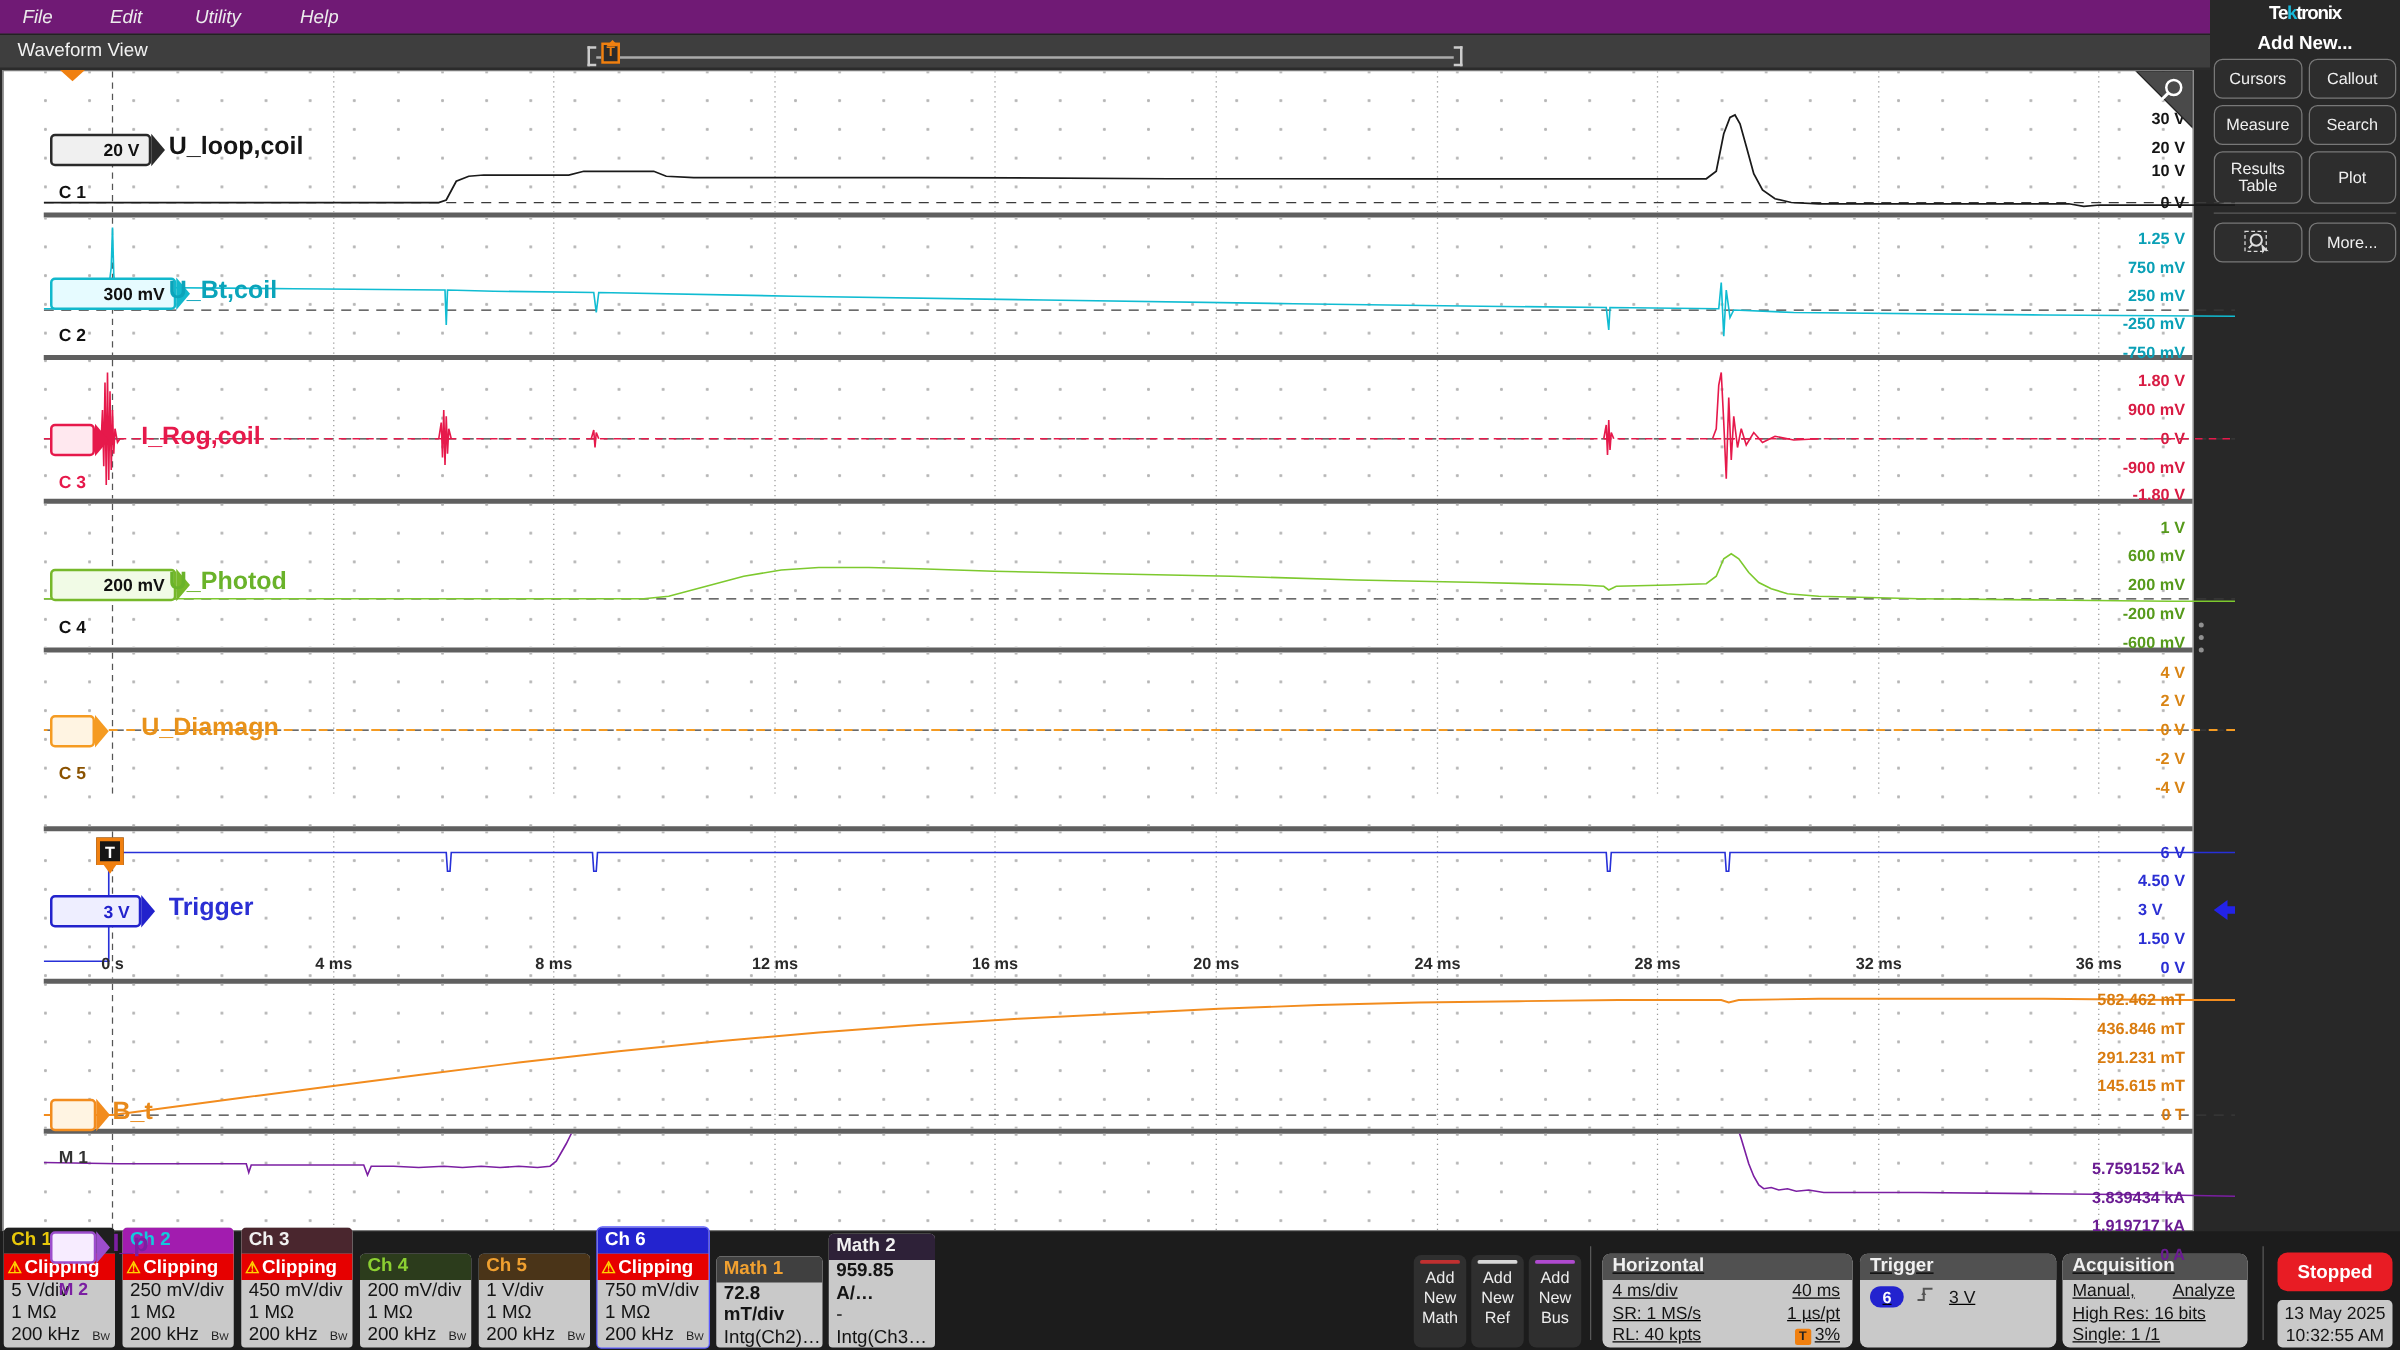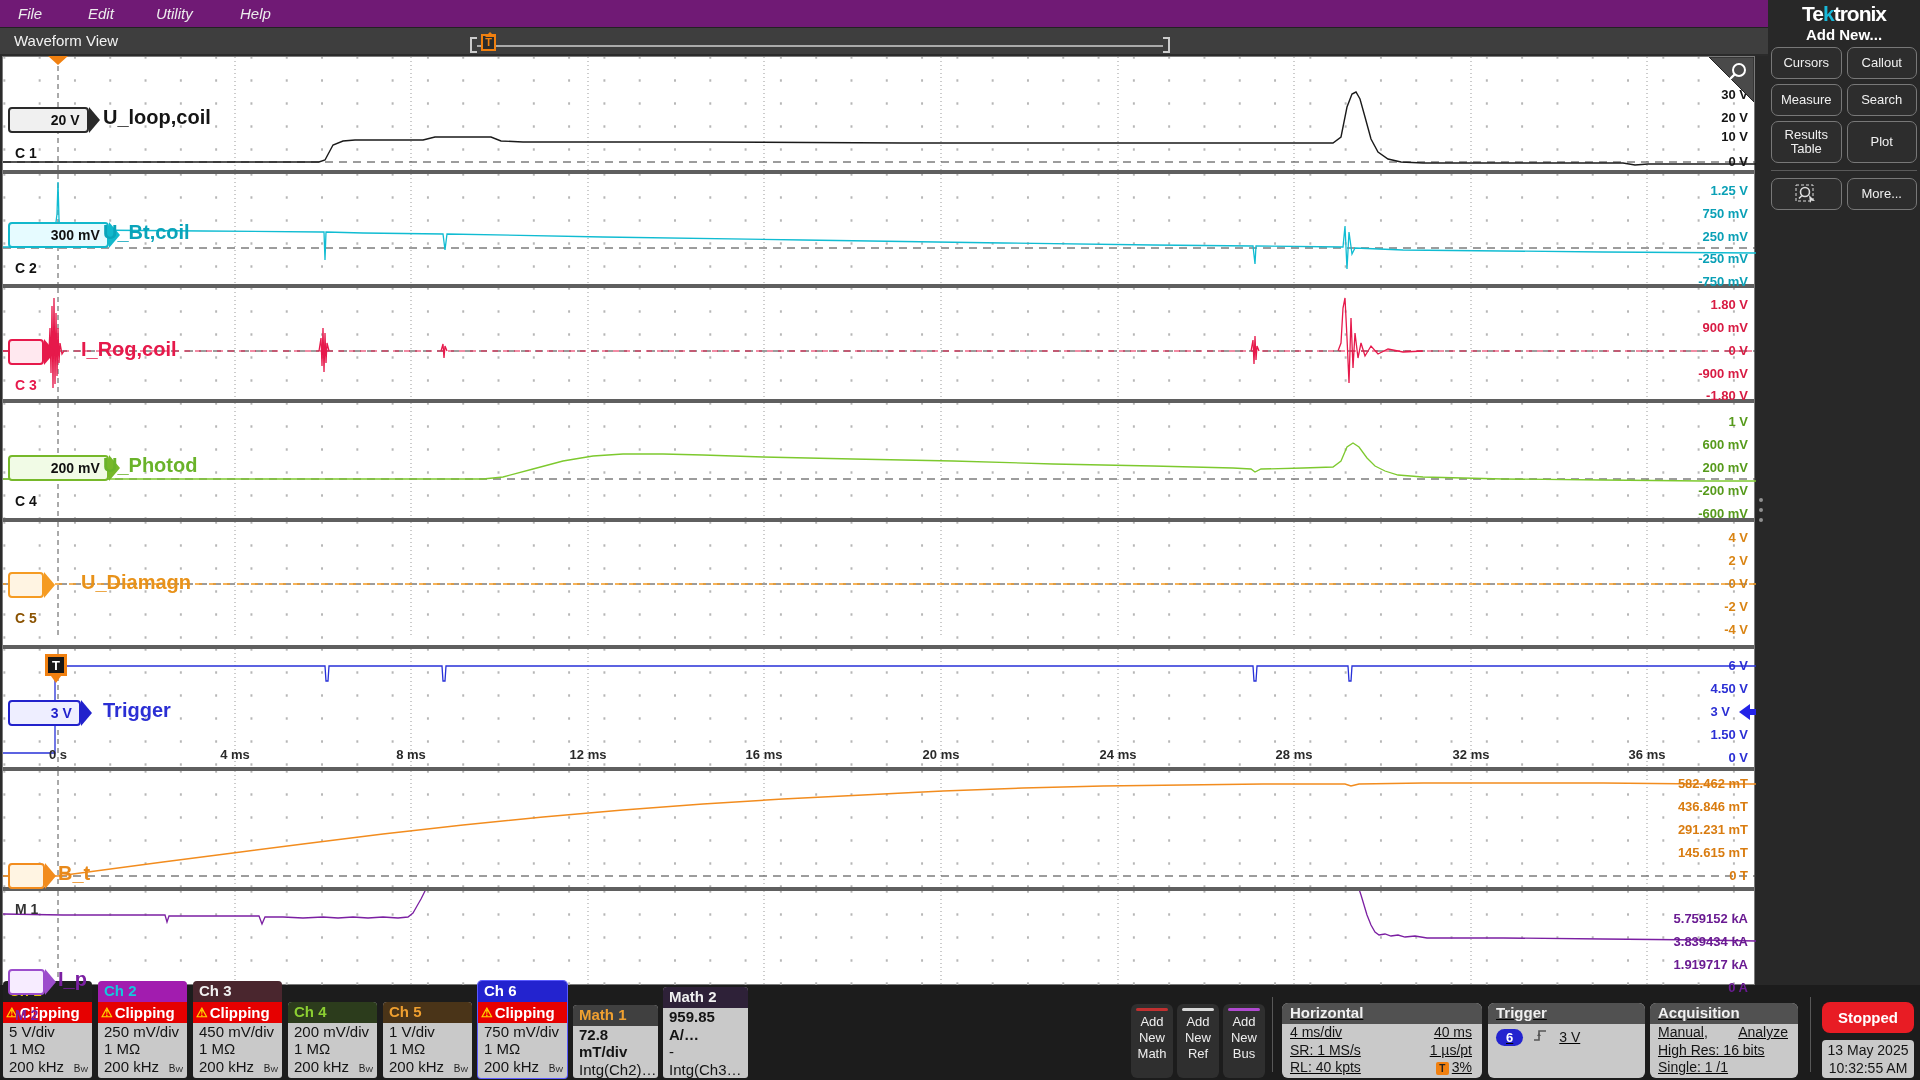--- a/index.html
+++ b/index.html
@@ -12,32 +12,32 @@
   .titlebar{position:absolute;left:0;top:27px;width:1768px;height:27px;background:#3e3e3e;border-top:1px solid #222;}
   .view-tab{position:absolute;left:14px;top:4px;color:#f2f2f2;font-size:15px;}
   .ov-line{position:absolute;top:17px;height:2px;background:#aaa;}
   .ov-bracket{position:absolute;top:9px;width:7px;height:16px;border:2px solid #ccc;}
   .ov-bracket.l{border-right:none;}
   .ov-bracket.r{border-left:none;}
   .ov-flag{position:absolute;top:6px;width:15px;height:17px;background:#2b2b2b;border:2px solid #f08010;color:#f08010;font-size:11px;font-weight:bold;text-align:center;line-height:13px;}
   .ov-flag:before{content:"";position:absolute;left:2px;top:-9px;border:5px solid transparent;border-bottom:5px solid #f08010;}
 
   .rightcol{position:absolute;left:1768px;top:0;width:152px;height:985px;background:#282828;}
-  .brand{position:absolute;top:2px;left:0;width:100%;text-align:center;color:#fff;font-size:21px;font-weight:bold;letter-spacing:-1px;}
+  .brand{position:absolute;top:2px;left:0;width:100%;text-align:center;color:#fff;font-size:15px;font-weight:bold;letter-spacing:-1px;}
   .brand .accent{color:#19b8d8;}
   .addnew{position:absolute;top:24px;left:3px;width:146px;}
   .addnew-title{color:#fff;font-weight:bold;font-size:15px;text-align:center;margin:2px 0 4px;}
   .btn-grid{display:grid;grid-template-columns:1fr 1fr;gap:5px;}
   .pbtn{background:#2d2d2d;border:1px solid #787878;border-radius:7px;color:#f0f0f0;font-size:13px;min-height:32px;display:flex;align-items:center;justify-content:center;text-align:center;line-height:14px;padding:2px;cursor:pointer;}
   .panel-div{border-top:1px solid #5a5a5a;margin:7px 0;}
   .splitter{position:absolute;left:1755px;top:56px;width:13px;height:929px;background:#282828;}
   .grip{position:absolute;left:4px;width:4px;height:4px;border-radius:50%;background:#909090;}
 
   
-  .plot{position:absolute;left:2px;top:56px;width:1753px;height:929px;background:#fff;border:1px solid #7a7a7a;}
+  .plot{position:absolute;left:2px;top:56px;width:1753px;height:929px;background:#fff;border:1px solid #7a7a7a;padding-left:32px;}
   .slice{position:relative;width:100%;background-image:radial-gradient(circle,#b6b6b6 1px,transparent 1.4px);background-size:35.3px 23px;background-position:19px 12px;}
   .sep{height:4px;background:#5f5f5f;}
   .slice svg{position:absolute;left:0;top:0;}
   .ylab{position:absolute;right:6px;width:130px;text-align:right;font-size:13px;font-weight:bold;height:18px;line-height:18px;z-index:3;}
   .yl1{color:#151515}.yl2{color:#0aa0b6}.yl3{color:#d81b43}.yl4{color:#569a1b}
   .yl5{color:#d98414}.yl6{color:#2b2fd4}.yl7{color:#d97c10}.yl8{color:#6a1b92}
   .cbadge{position:absolute;left:5px;height:26px;display:flex;align-items:stretch;border:2px solid var(--col);border-radius:4px;background:var(--tint);z-index:4;font-size:14px;font-weight:bold;cursor:pointer;}
   .cb-id{padding:0 5px;display:flex;align-items:center;background:var(--idbg,var(--tint));color:var(--idcol,#111);border-right:2px solid var(--col);border-radius:2px 0 0 2px;margin-top:44px;}
   .cb-scale{padding:0 7px;display:flex;align-items:center;color:var(--sccol,#111);}
   .cb-tip{position:absolute;right:-13px;top:-2px;width:0;height:0;border-top:13px solid transparent;border-bottom:13px solid transparent;border-left:11px solid var(--col);}
@@ -222,21 +222,21 @@
       <div class="ylab yl4" style="top:102px">-600 mV</div>
       <div class="cbadge" style="top:52px;--col:#76b82a;--tint:#f1fbe6">
         <span class="cb-id">C 4</span>
         <span class="cb-scale">200 mV</span>
         <span class="cb-tip"></span>
       </div>
       <div class="cname n4" style="left:100px;top:51px">U_Photod</div>
     </div>
     <div class="sep"></div>
 
-    <div class="slice" style="height:123px">
+    <div class="slice" style="height:139px">
       <svg width="1753" height="113" viewBox="0 0 1753 113" preserveAspectRatio="none">
         <path d="M232,0V113 M408,0V113 M585,0V113 M761,0V113 M938,0V113 M1115,0V113 M1291,0V113 M1468,0V113 M1644,0V113" stroke="#999" stroke-dasharray="1,3" fill="none"></path>
         <path d="M55,0V113" stroke="#555" stroke-dasharray="5,4" fill="none"></path>
         <path d="M0,62H1753" stroke="#3a3a3a" stroke-dasharray="8,6" fill="none"></path>
         <path d="M0,62H1753" stroke="#f59b22" stroke-width="1.5" stroke-dasharray="7,7" stroke-dashoffset="4" fill="none"></path>
       </svg>
       <div class="ylab yl5" style="top:7px">4 V</div>
       <div class="ylab yl5" style="top:30px">2 V</div>
       <div class="ylab yl5" style="top:53px">0 V</div>
       <div class="ylab yl5" style="top:76px">-2 V</div>

